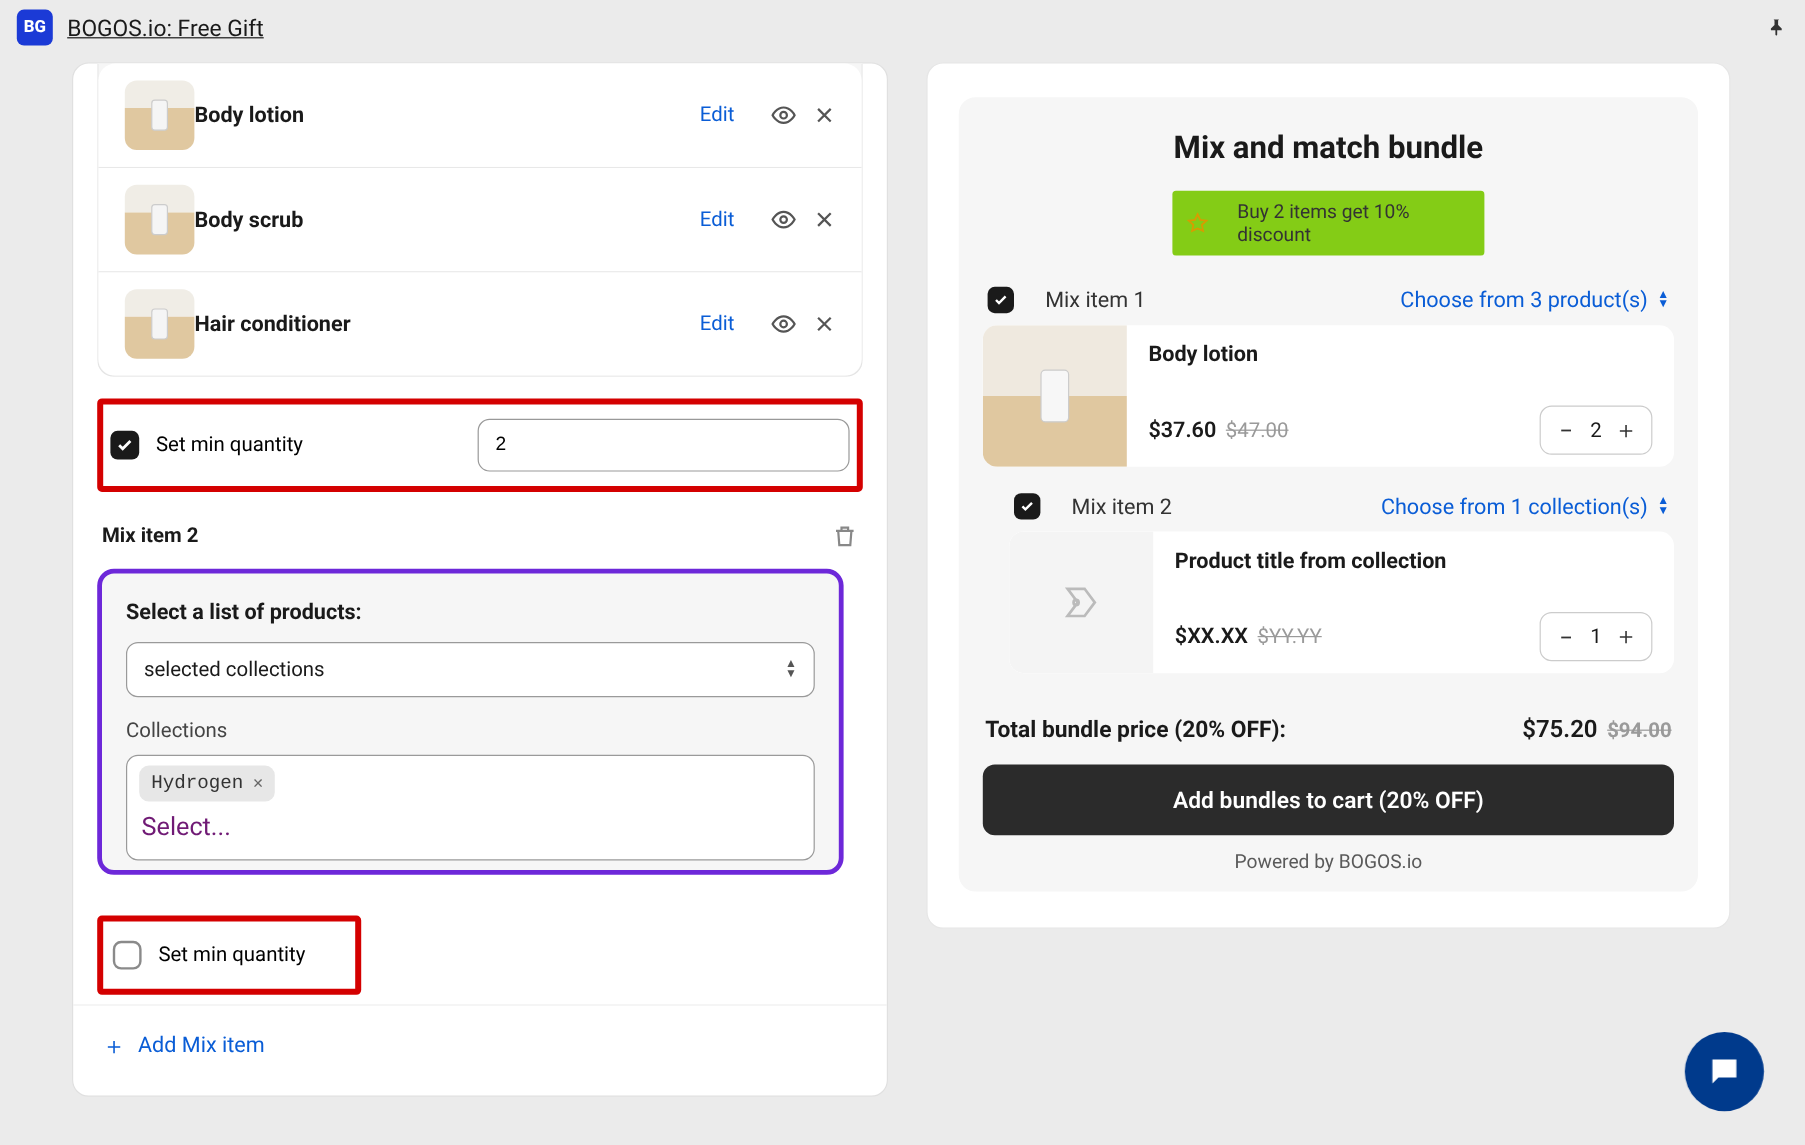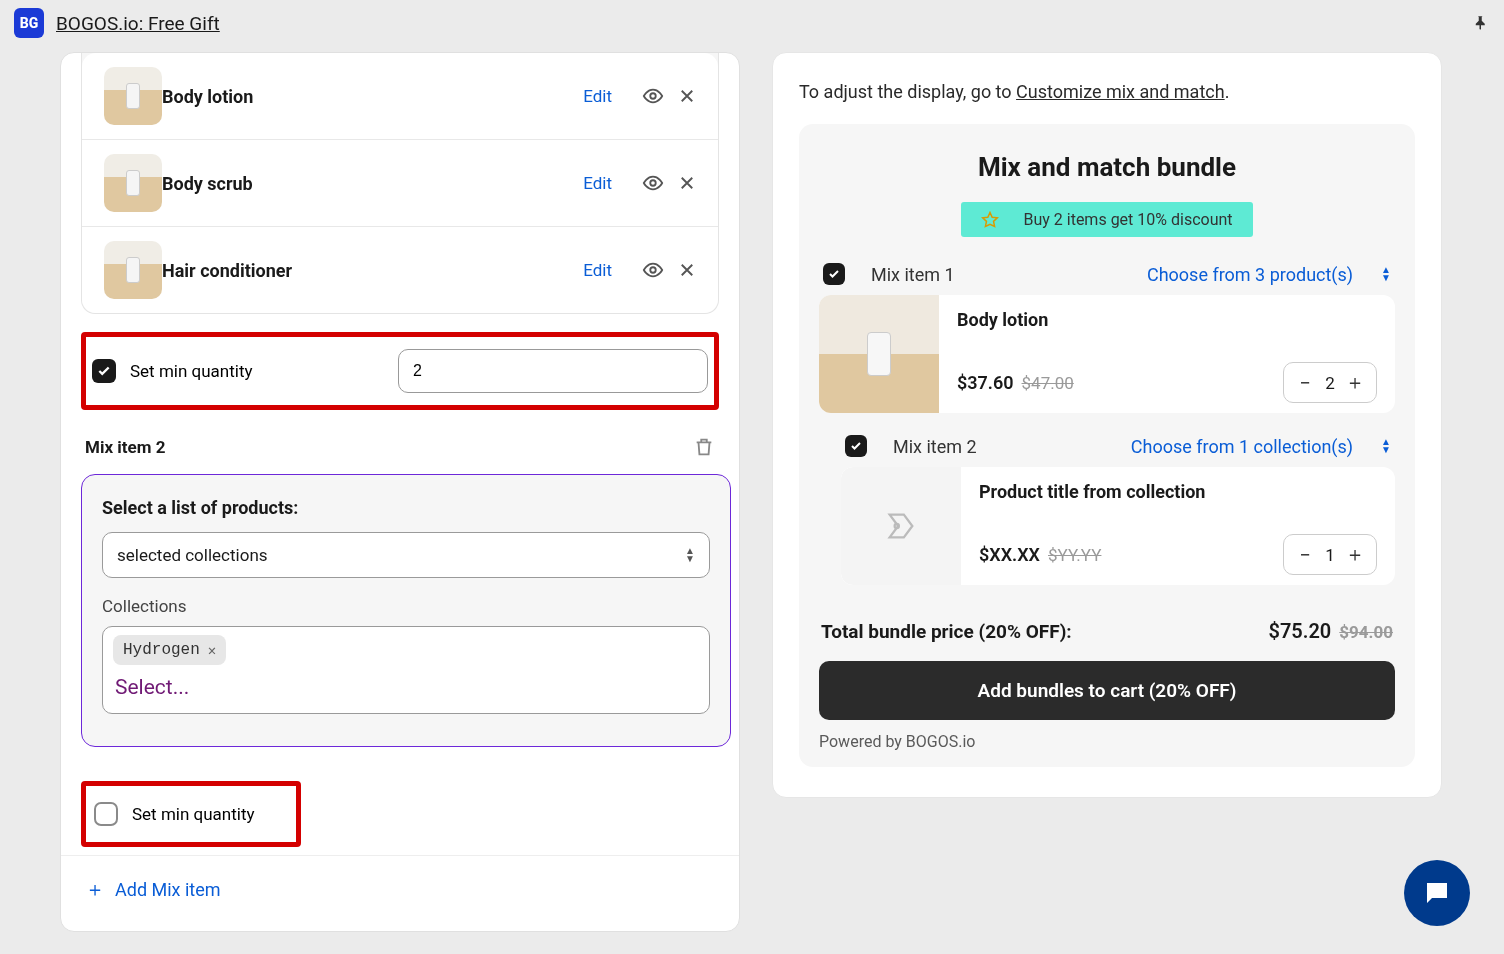--- a/index.html
+++ b/index.html
@@ -121,25 +121,25 @@
   
   .mix-section-header {
     display:flex;
     align-items:center;
     padding: 26px 24px 16px 24px;
   }
   .mix-section-header .title { font-weight:700; font-size:17px; }
   .trash-icon { margin-left:auto; color:#777; cursor:pointer; }
   
   .mix2-card {
-    margin: 0 8px 10px 20px;
-    border: 1px solid #6d28d9;
+    margin: 0 36px 10px 20px;
+    border: 4px solid #6d28d9;
     border-radius: 14px;
     background: #f6f6f6;
-    padding: 22px 20px 32px 20px;
+    padding: 22px 20px 8px 20px;
   }
   .mix2-card .section-label { font-weight:700; font-size:18px; margin-bottom:14px; }
   .select-box {
     width: 100%;
     border:1px solid #9a9a9a;
     border-radius:10px;
     background:#fff;
     padding: 12px 14px;
     display:flex;
     align-items:center;
@@ -182,36 +182,36 @@
     border-radius:14px;
     padding: 28px 20px 16px 20px;
   }
   .bundle-heading {
     text-align:center; font-size:26px; font-weight:700;
     margin-bottom: 20px;
   }
   .promo-ribbon {
     display:flex; align-items:center; justify-content:center;
     margin: 0 auto 22px auto;
-    width: 292px;
-    background: #5eead4;
+    width: 260px;
+    background: #84cc16;
     border-radius: 3px;
     padding: 8px 12px;
     font-size:16px;
     color:#333;
     gap:16px;
   }
   .star-icon { color:#d99b00; margin-right:8px; }
   
   .mix-header {
     display:flex; align-items:center;
     padding: 4px 4px 10px 4px;
   }
   .mix-header .mh-label { font-size:18px; color:#333; margin-left:12px; }
-  .mix-header .mh-link { margin-left:auto; color:#0a5dd6; font-size:18px; display:flex; align-items:center; cursor:pointer;gap:20px; }
+  .mix-header .mh-link { margin-left:auto; color:#0a5dd6; font-size:18px; display:flex; align-items:center; cursor:pointer; }
   .updown-blue { margin-left:8px; display:flex; flex-direction:column; line-height:8px; color:#0a5dd6; font-size:10px; }
   
   .product-card {
     display:flex;
     background:#fff;
     border-radius:12px;
     overflow:hidden;
     margin-bottom: 18px;
   }
   .pc-thumb { width:120px; height:118px; position:relative; }
@@ -240,21 +240,21 @@
     padding: 16px 2px 18px 2px;
   }
   .total-row .right { margin-left:auto; display:flex; align-items:baseline;}
   .add-cart-btn {
     background:#2b2b2b; color:#fff;
     border-radius:10px; text-align:center;
     padding:18px 0; font-size:19px; font-weight:600;
     margin-bottom:12px; cursor:pointer;
   }
   .powered {
-    color:#5a5a5a; font-size:16px;
+    text-align:center; color:#5a5a5a; font-size:16px;
   }
   
   .chat-fab {
     position:fixed; right:34px; bottom:28px;
     width:66px; height:66px; background:#003a8c;
     border-radius:50%; display:flex; align-items:center; justify-content:center;
     color:#fff;
   }
   
   svg { display:block; }
@@ -381,23 +381,20 @@
       </div>
     </div>
 
     <div class="add-mix-row">
       <span class="plus">＋</span>
       <span>Add Mix item</span>
     </div>
   </div>
 
   <div class="right-col">
-    <div class="preview-sub">
-      <span>To adjust the display, go to </span><span class="lnk">Customize mix and match</span><span>.</span>
-    </div>
 
     <div class="bundle-box">
       <div class="bundle-heading">Mix and match bundle</div>
       <div class="promo-ribbon">
         <span class="star-icon">
           <svg width="18" height="18" viewBox="0 0 24 24" fill="none" stroke="#d99b00" stroke-width="2">
               <path d="M12 2l2.9 6.3 6.9.8-5.1 4.7 1.4 6.8L12 17.8 5.9 20.6l1.4-6.8L2.2 9.1l6.9-.8L12 2z"></path>
             </svg>
         </span>
         <span>Buy 2 items get 10% discount</span>

